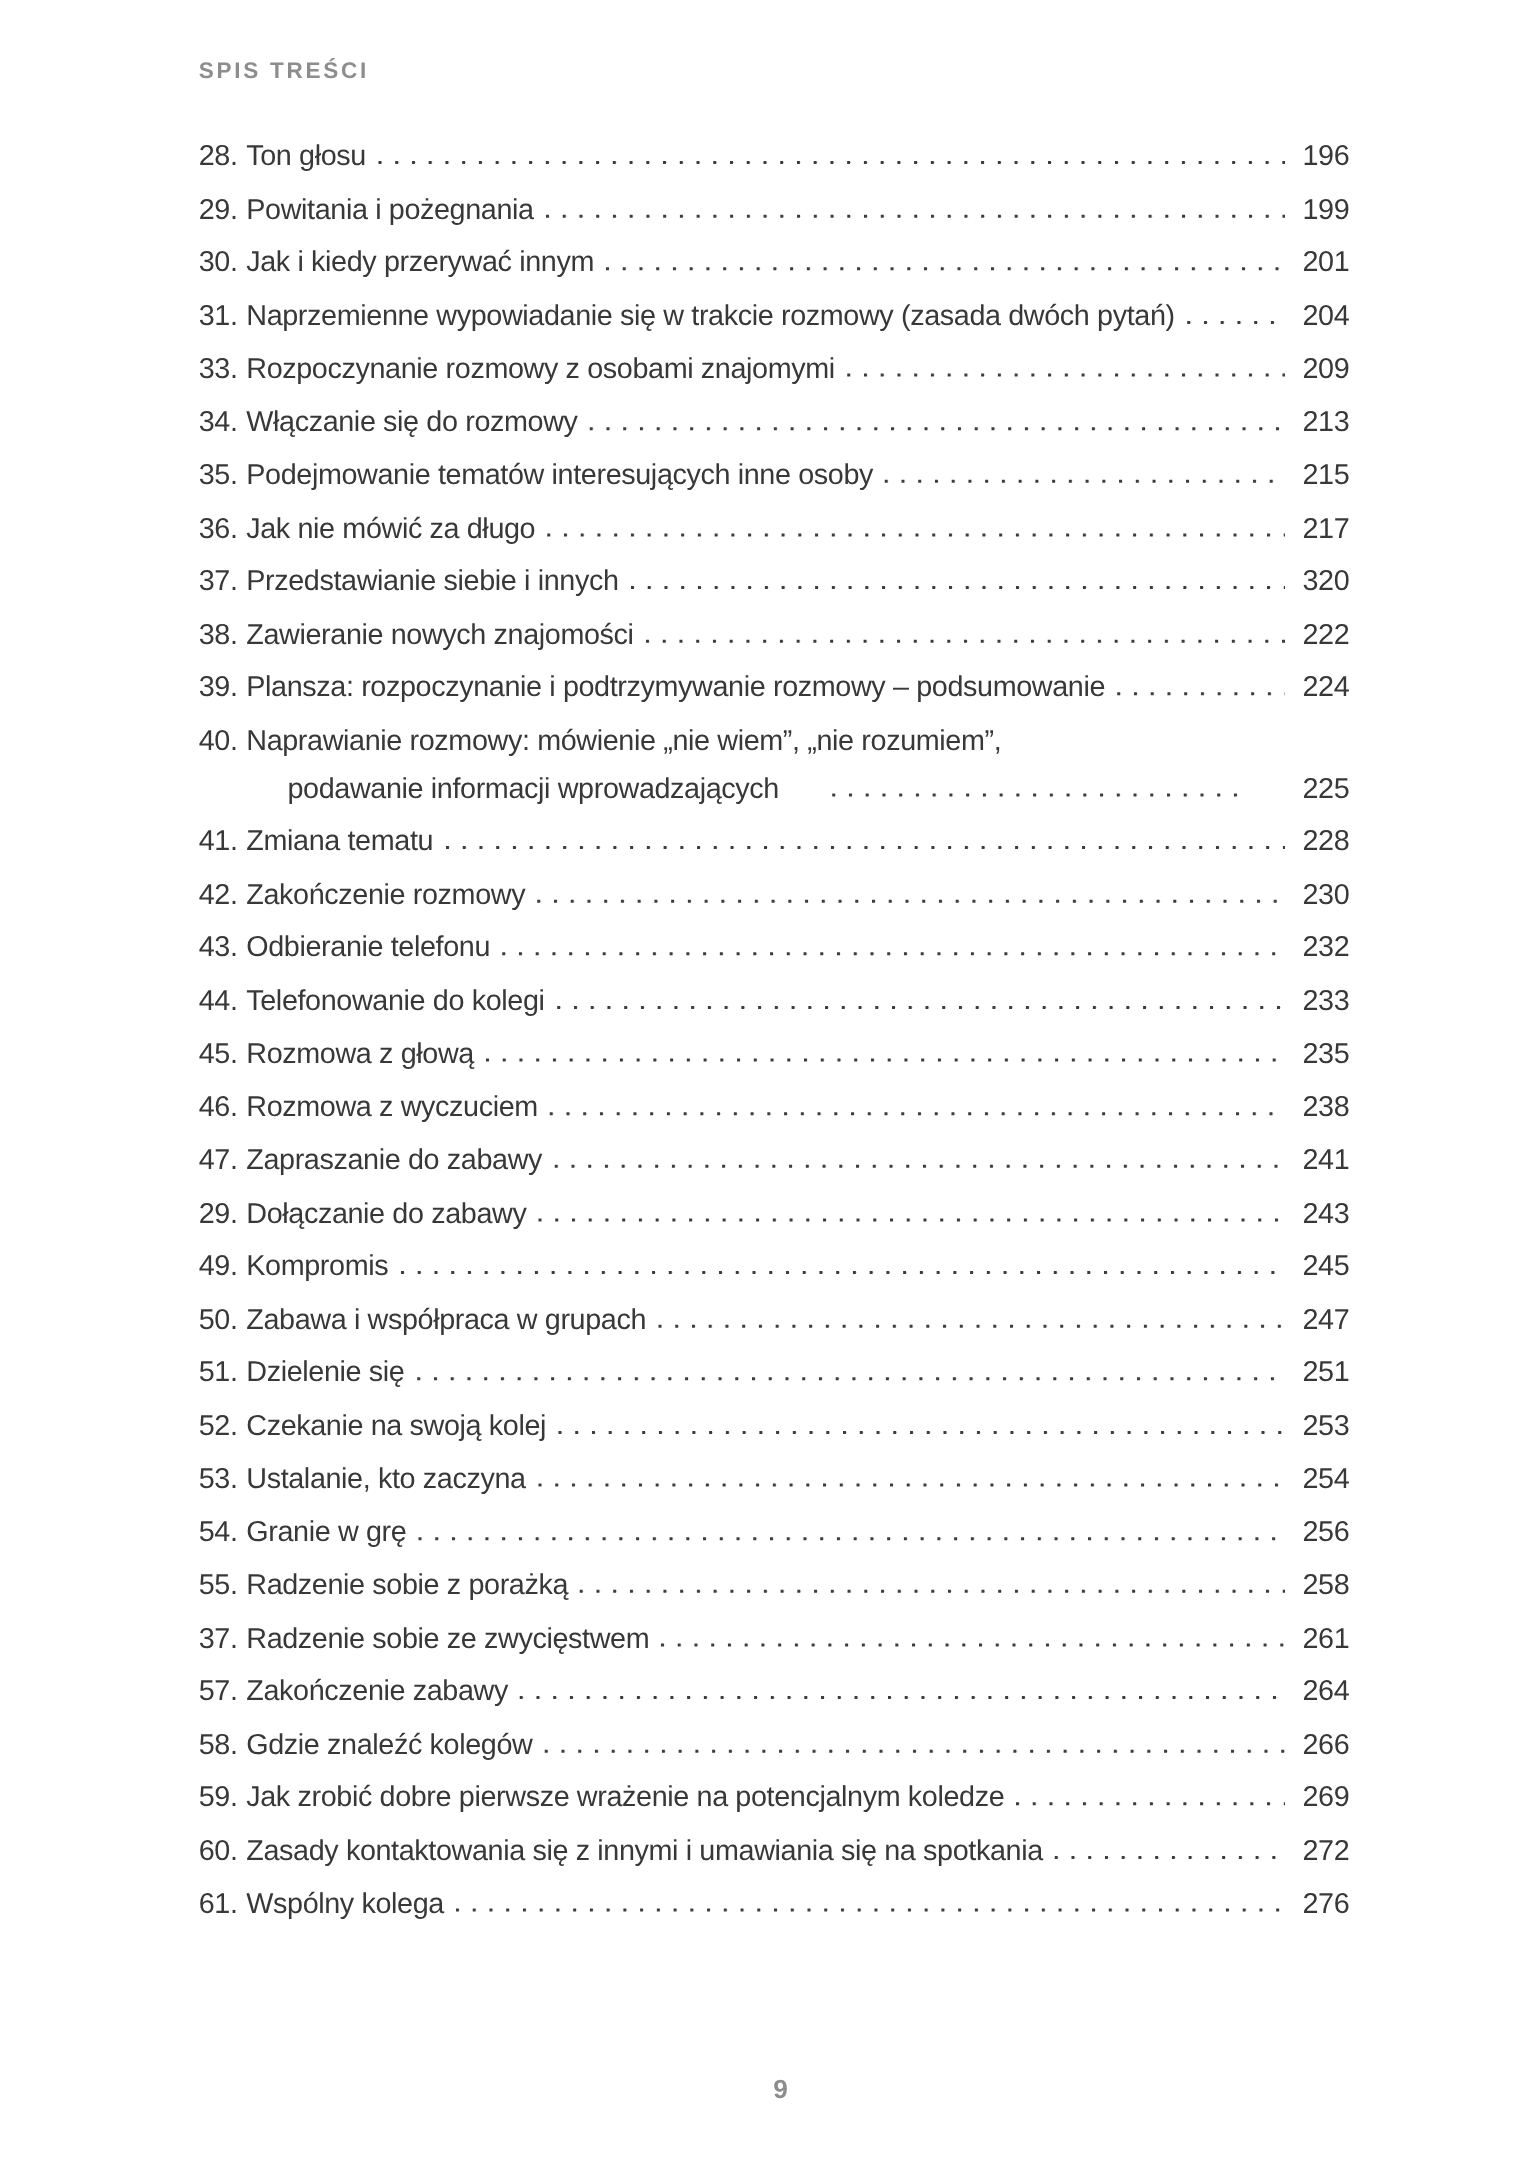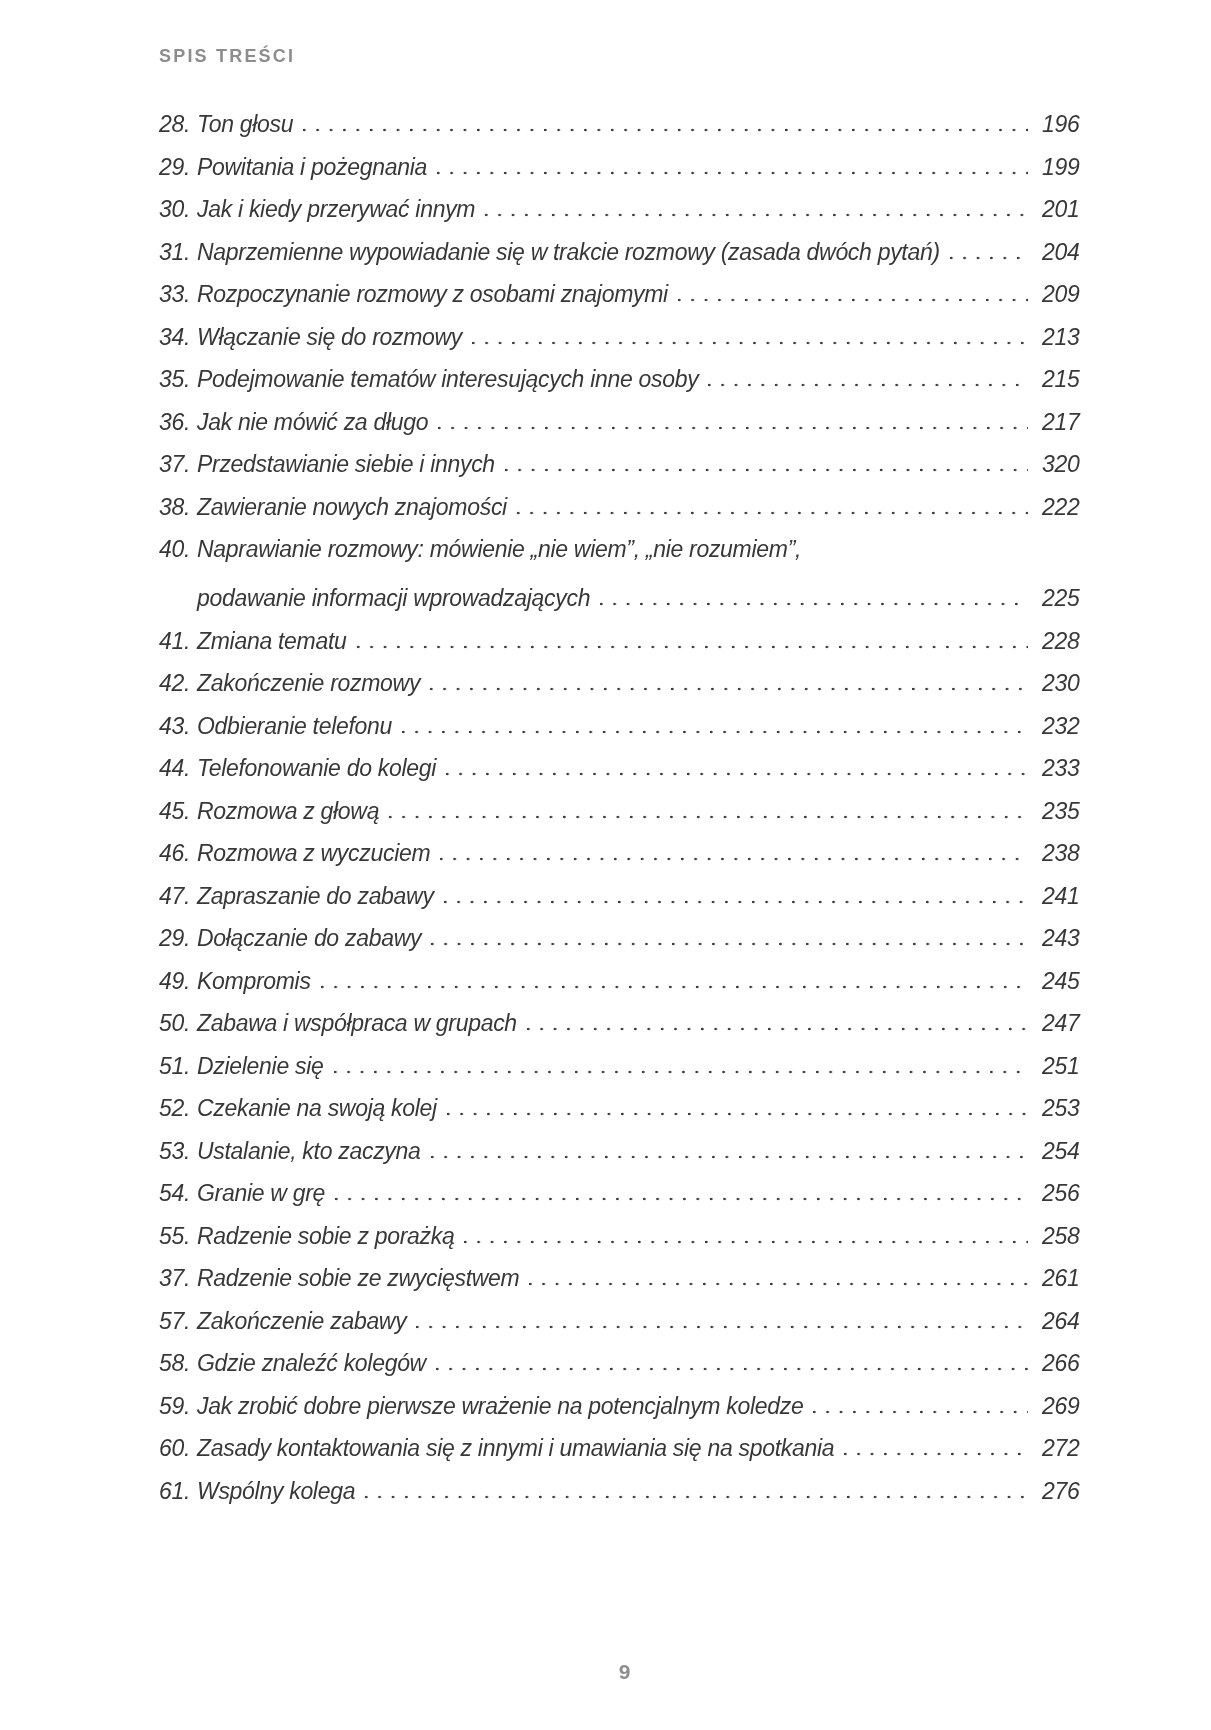--- a/index.html
+++ b/index.html
@@ -24,32 +24,31 @@
     line-height: 24px;
     font-weight: bold;
     letter-spacing: 2.2px;
     color: #8d8d8d;
   }
   .toc {
     margin-top: 43px;
   }
   .entry {
     margin: 0;
-    font-style: italic;
   }
   .row {
     display: flex;
     align-items: baseline;
     font-size: 23px;
     line-height: 26px;
     letter-spacing: -0.3px;
     margin-bottom: 16.5px;
   }
   .row.no-gap { margin-bottom: 0; }
-  .row.cont { margin-top: 23px; }
+  .row.cont { margin-top: 12px; gap: 33px; }
   .num {
     width: 38px;
     flex-shrink: 0;
   }
   .indent {
     width: 38px;
     flex-shrink: 0;
   }
   .title {
     white-space: nowrap;
@@ -160,20 +159,28 @@
       </div>
       <div class="entry">
         <div class="row">
           <span class="num">38.</span>
           <span class="title">Zawieranie nowych znajomości</span>
           <div class="dots"></div>
           <span class="page-col">222</span>
         </div>
       </div>
       <div class="entry">
+        <div class="row">
+          <span class="num">39.</span>
+          <span class="title">Plansza: rozpoczynanie i podtrzymywanie rozmowy – podsumowanie</span>
+          <div class="dots"></div>
+          <span class="page-col">224</span>
+        </div>
+      </div>
+      <div class="entry">
         <div class="row no-gap">
           <span class="num">40.</span>
           <span class="title">Naprawianie rozmowy: mówienie „nie wiem”, „nie rozumiem”,</span>
         </div>
         <div class="row cont">
           <span class="indent"></span>
           <span class="title">podawanie informacji wprowadzających</span>
           <div class="dots"></div>
           <span class="page-col">225</span>
         </div>

